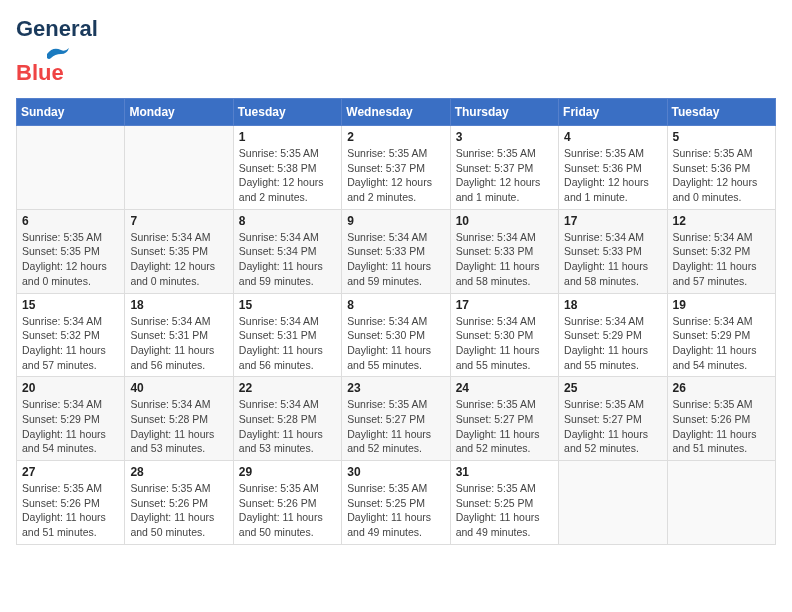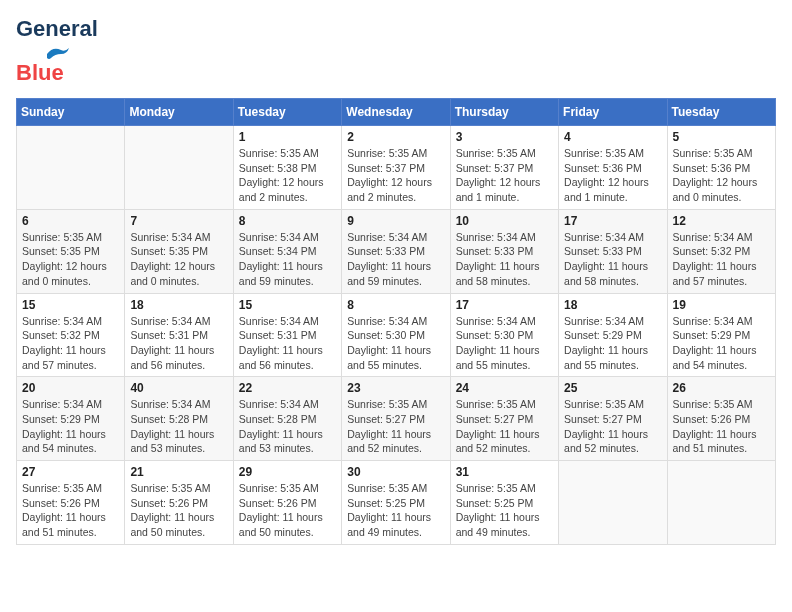--- a/index.html
+++ b/index.html
@@ -278,21 +278,21 @@
         </td>
       </tr>
       <tr>
         <td>
           <span class="day-number">27</span>
           <div class="cell-text">Sunrise: 5:35 AM</div>
           <div class="cell-text">Sunset: 5:26 PM</div>
           <div class="cell-text">Daylight: 11 hours and 51 minutes.</div>
         </td>
         <td>
-          <span class="day-number">21</span>
+          <span class="day-number">28</span>
           <div class="cell-text">Sunrise: 5:35 AM</div>
           <div class="cell-text">Sunset: 5:26 PM</div>
           <div class="cell-text">Daylight: 11 hours and 50 minutes.</div>
         </td>
         <td>
           <span class="day-number">29</span>
           <div class="cell-text">Sunrise: 5:35 AM</div>
           <div class="cell-text">Sunset: 5:26 PM</div>
           <div class="cell-text">Daylight: 11 hours and 50 minutes.</div>
         </td>

